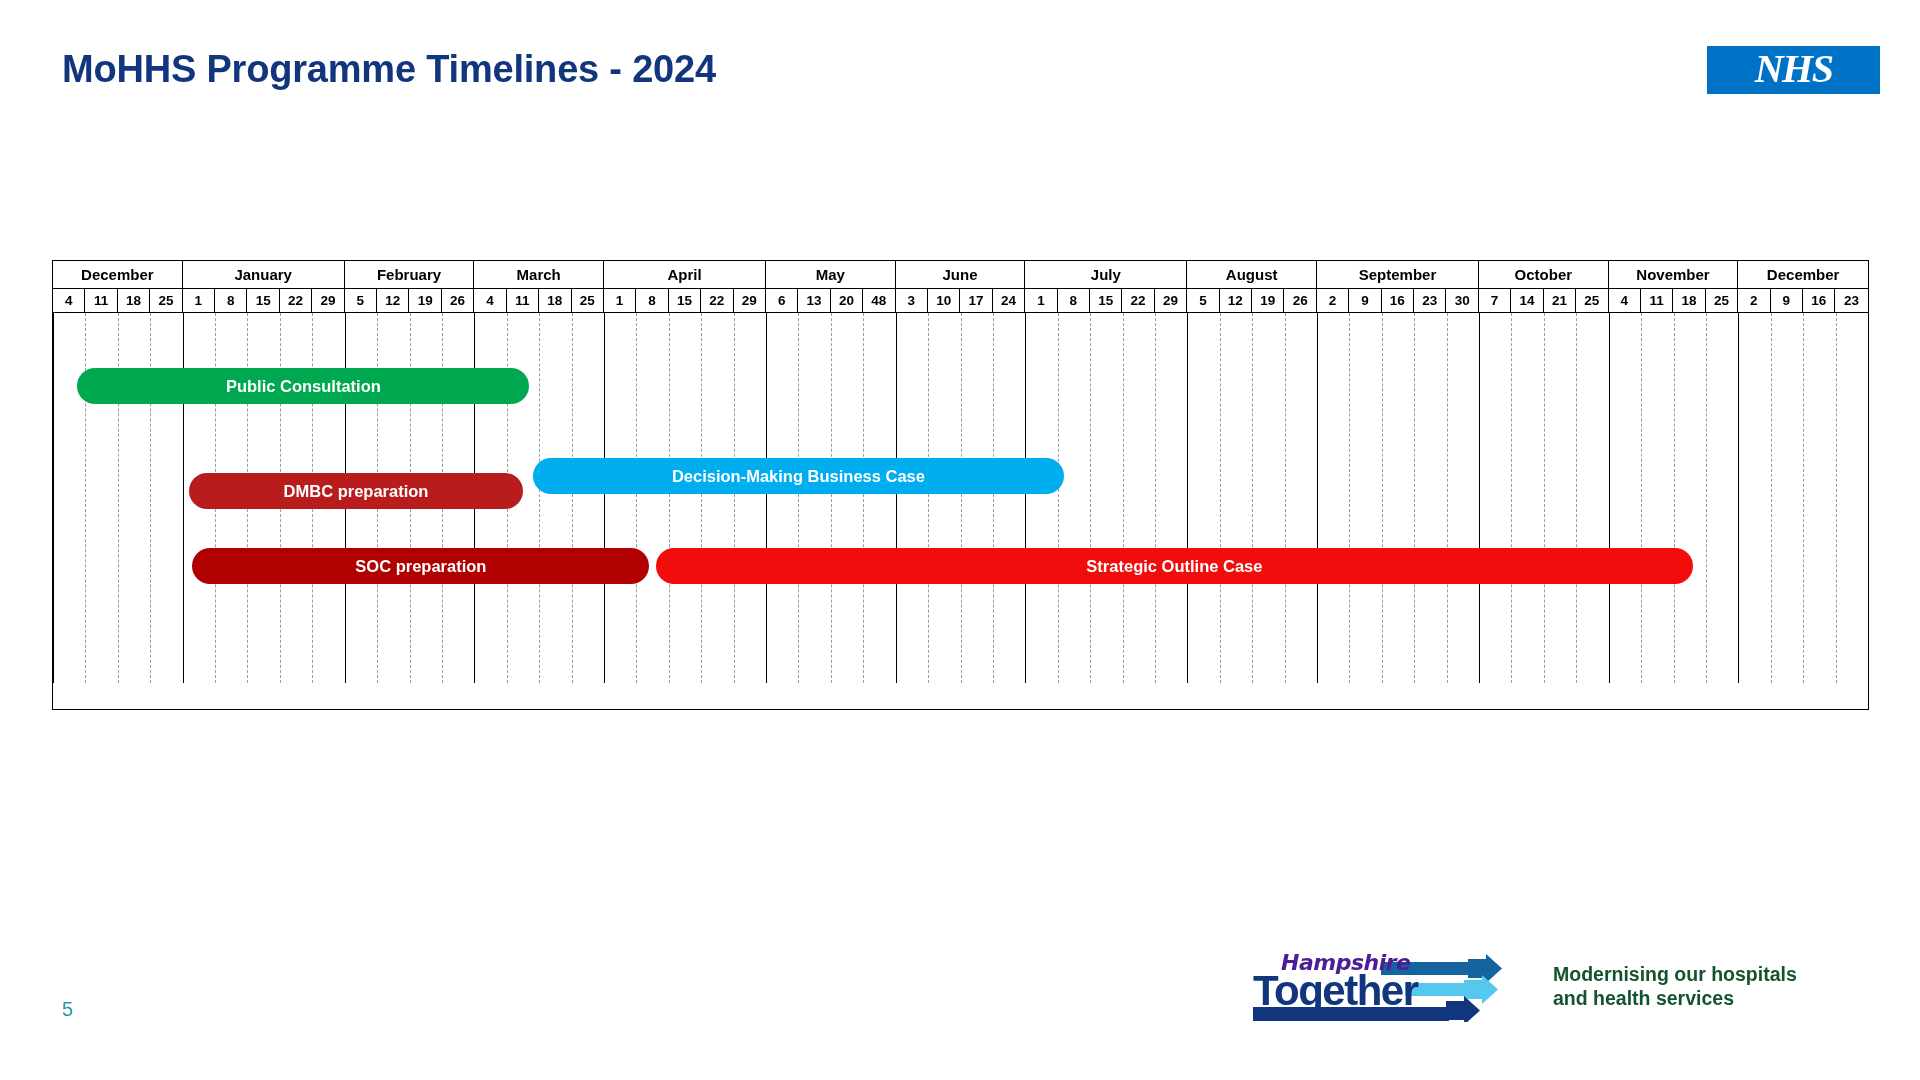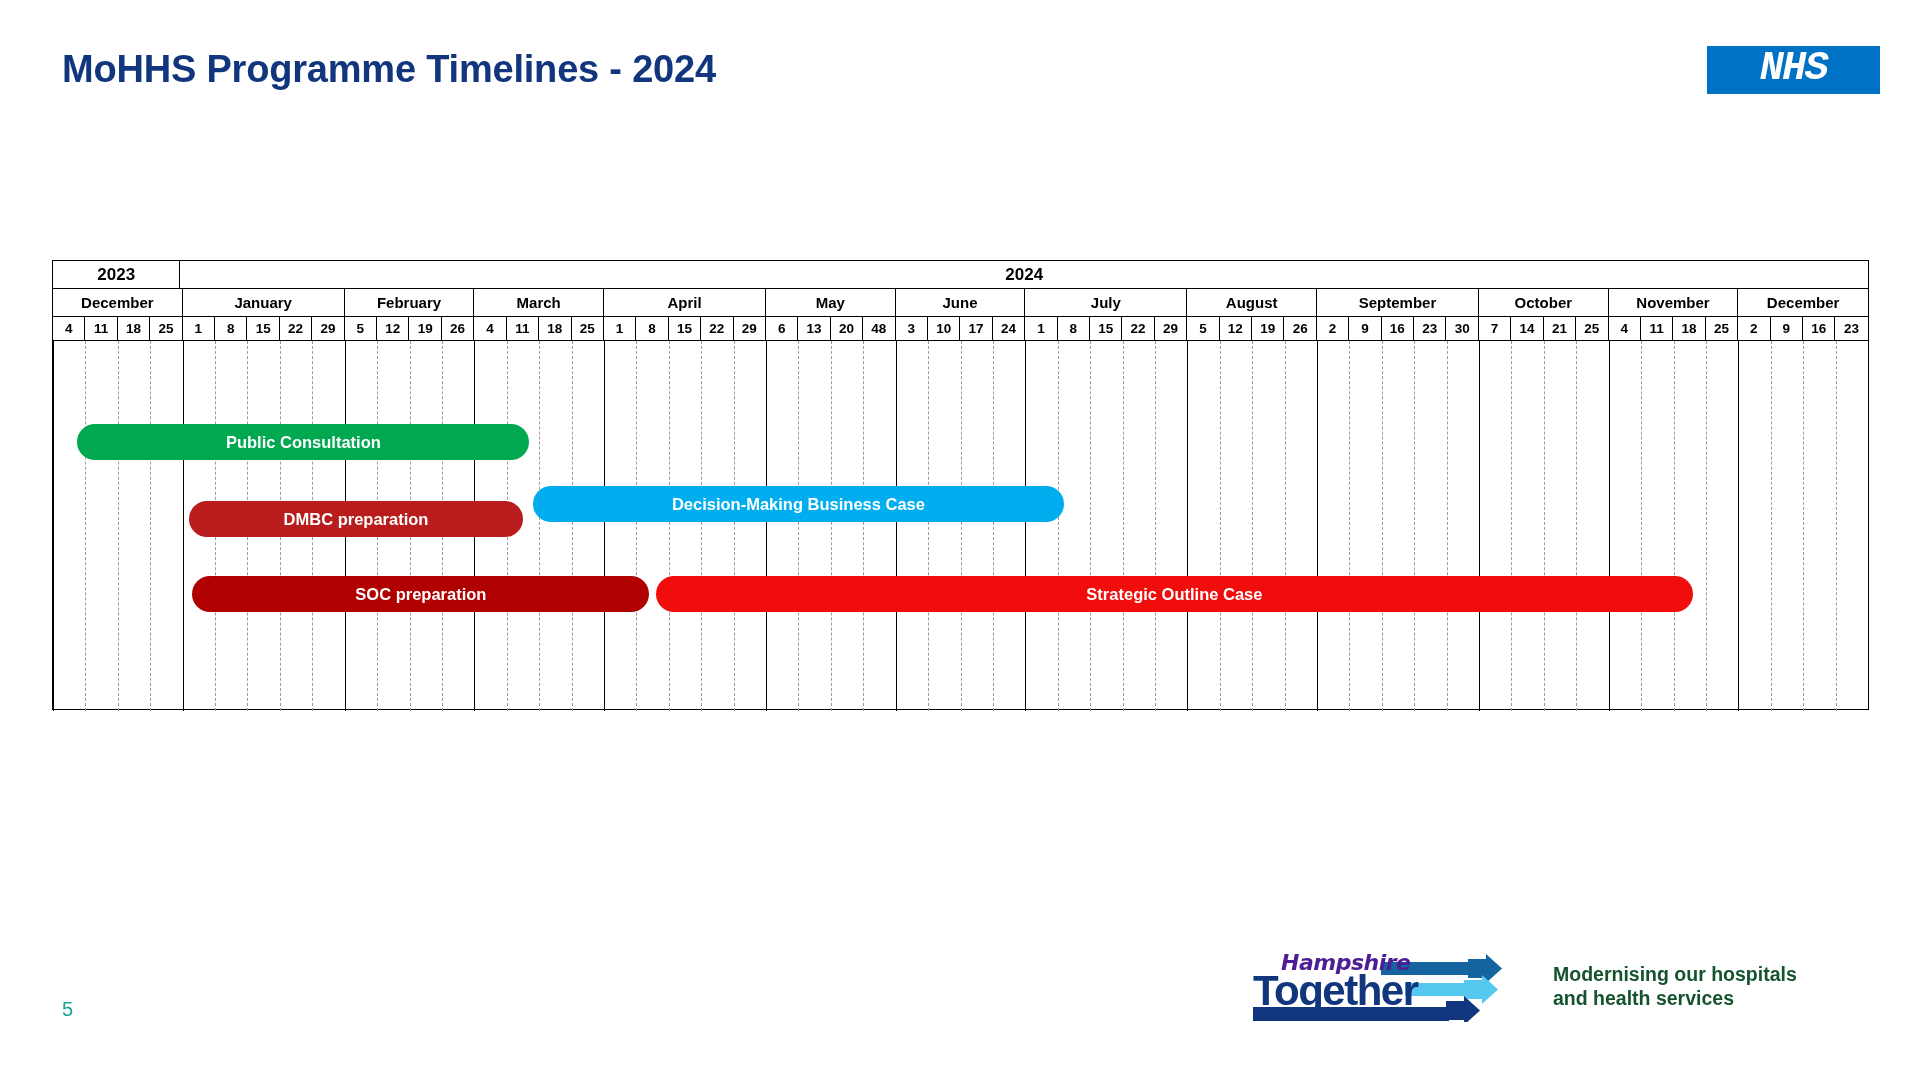--- a/index.html
+++ b/index.html
@@ -23,21 +23,21 @@
   .nhs-logo {
     position: absolute; left: 1707px; top: 46px;
     width: 173px; height: 48px;
     background: #0072C6;
     display: flex; align-items: center; justify-content: center;
   }
   .nhs-logo span {
     color: #ffffff; font-weight: bold; font-style: italic;
     font-size: 40px; letter-spacing: -1.5px;
     line-height: 1; transform: translateY(-1px);
-    font-family: Liberation Mono, monospace;
+    font-family: Liberation Serif, serif;
   }
 
   
   .gantt {
     position: absolute; left: 52px; top: 260px;
     width: 1817px; height: 450px;
     border: 1.6px solid #000;
     background: #fff;
   }
   .hdr-row { display: flex; width: 100%; }
@@ -110,24 +110,20 @@
 
 <div class="slide">
 
   <div class="title">MoHHS Programme Timelines - 2024</div>
 
   <div class="nhs-logo">
     <span>NHS</span>
   </div>
 
   <div class="gantt">
-    <div class="hdr-row years" id="rowYears">
-        <div class="cell" style="width: 129.643px;">2023</div>
-        <div class="cell" style="width: 1717.77px;">2024</div>
-      </div>
     <div class="hdr-row months" id="rowMonths">
         <div class="cell" style="width: 129.643px;">December</div>
         <div class="cell" style="width: 162.054px;">January</div>
         <div class="cell" style="width: 129.643px;">February</div>
         <div class="cell" style="width: 129.643px;">March</div>
         <div class="cell" style="width: 162.054px;">April</div>
         <div class="cell" style="width: 129.643px;">May</div>
         <div class="cell" style="width: 129.643px;">June</div>
         <div class="cell" style="width: 162.054px;">July</div>
         <div class="cell" style="width: 129.643px;">August</div>
@@ -244,21 +240,21 @@
         <div class="vline" style="left: 1490.89px;"></div>
         <div class="vline" style="left: 1523.3px;"></div>
         <div class="vline major" style="left: 1555.71px;"></div>
         <div class="vline" style="left: 1588.12px;"></div>
         <div class="vline" style="left: 1620.54px;"></div>
         <div class="vline" style="left: 1652.95px;"></div>
         <div class="vline major" style="left: 1685.36px;"></div>
         <div class="vline" style="left: 1717.77px;"></div>
         <div class="vline" style="left: 1750.18px;"></div>
         <div class="vline" style="left: 1782.59px;"></div>
-        <div class="bar" style="left: 24.308px; width: 452.129px; top: 55px; background: rgb(0, 168, 79); margin-top: 28px;">
+        <div class="bar" style="left: 24.308px; width: 452.129px; top: 55px; background: rgb(0, 168, 79);">
           <span>Public Consultation</span>
         </div>
         <div class="bar" style="left: 136.125px; width: 333.83px; top: 160px; background: #b91c1c;">
           <span>DMBC preparation</span>
         </div>
         <div class="bar" style="left: 479.679px; width: 531.536px; top: 145px; background: rgb(0, 174, 239);">
           <span>Decision-Making Business Case</span>
         </div>
         <div class="bar" style="left: 602.839px; width: 1037.14px; top: 235px; background: rgb(242, 13, 13);">
           <span>Strategic Outline Case</span>

